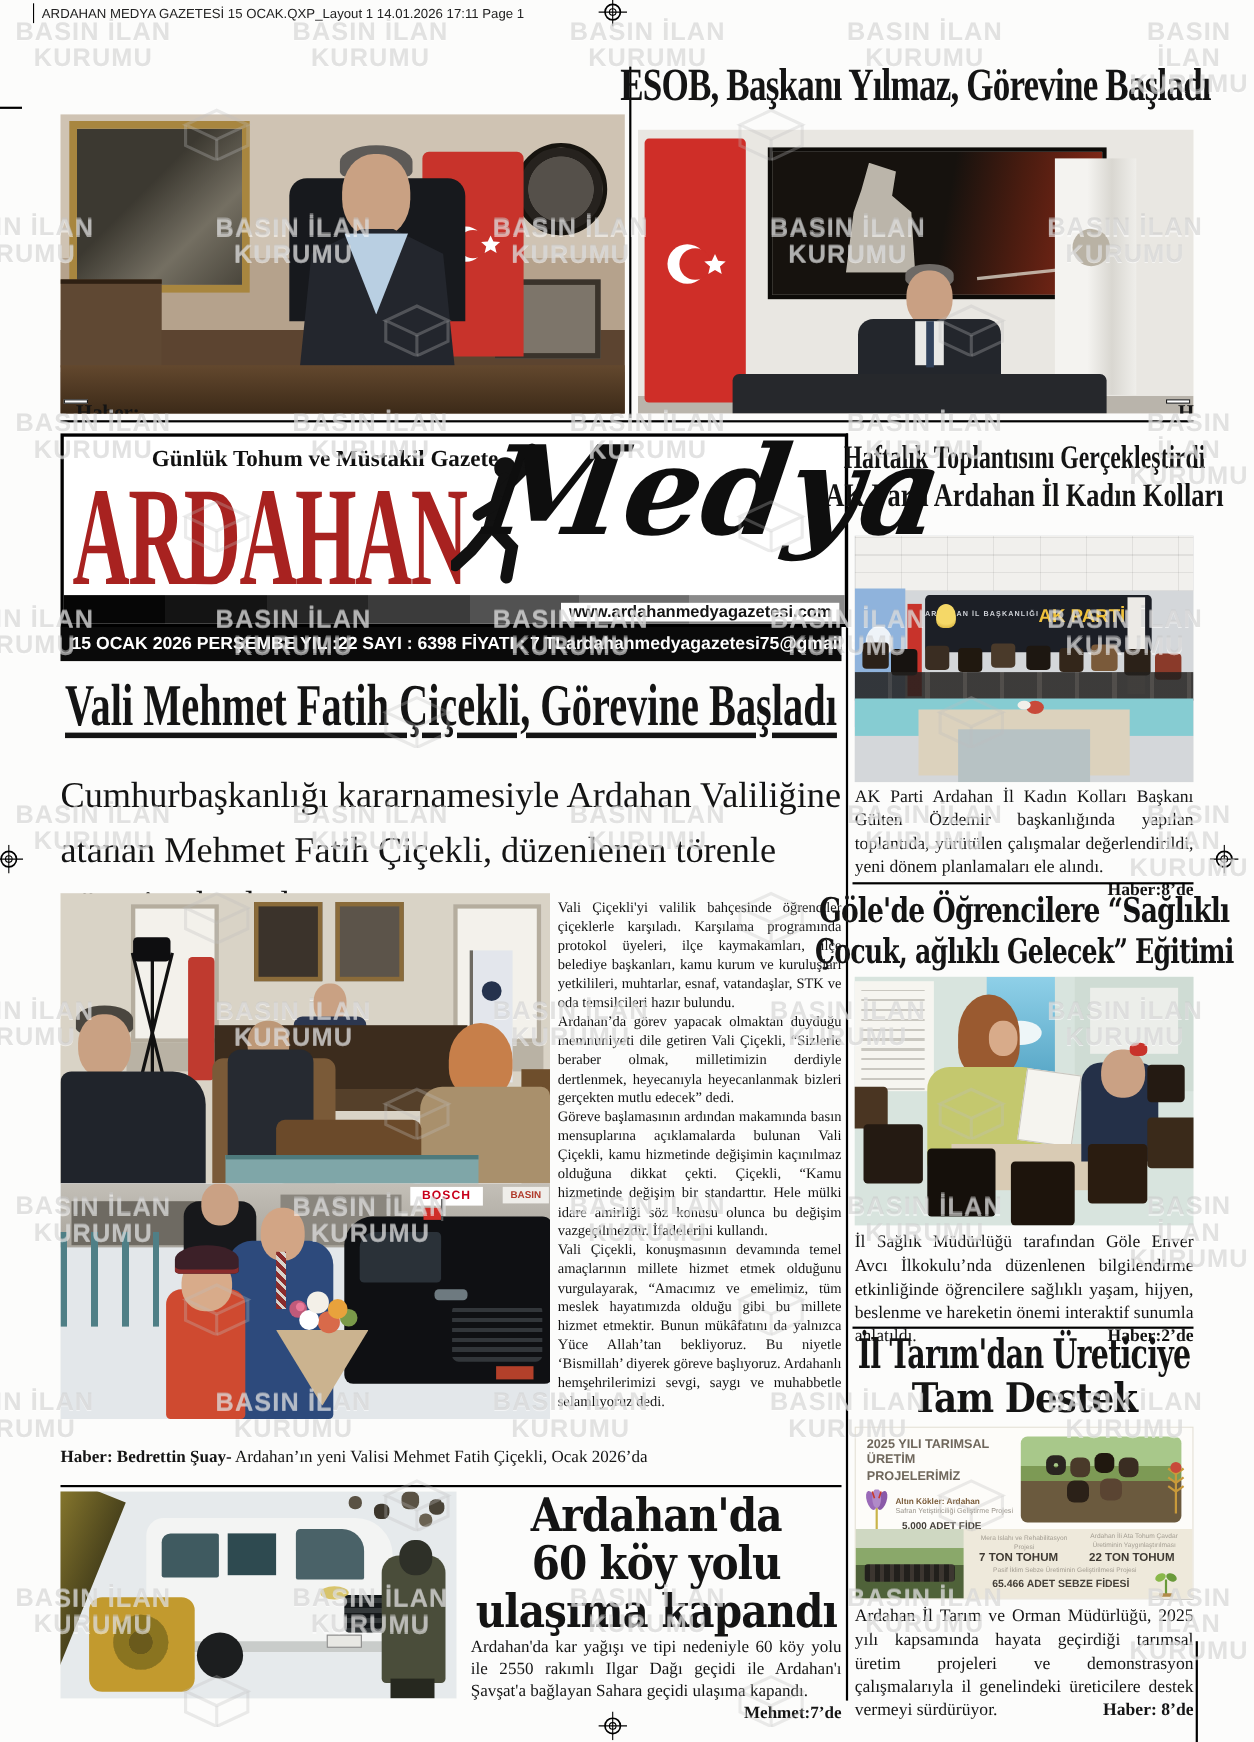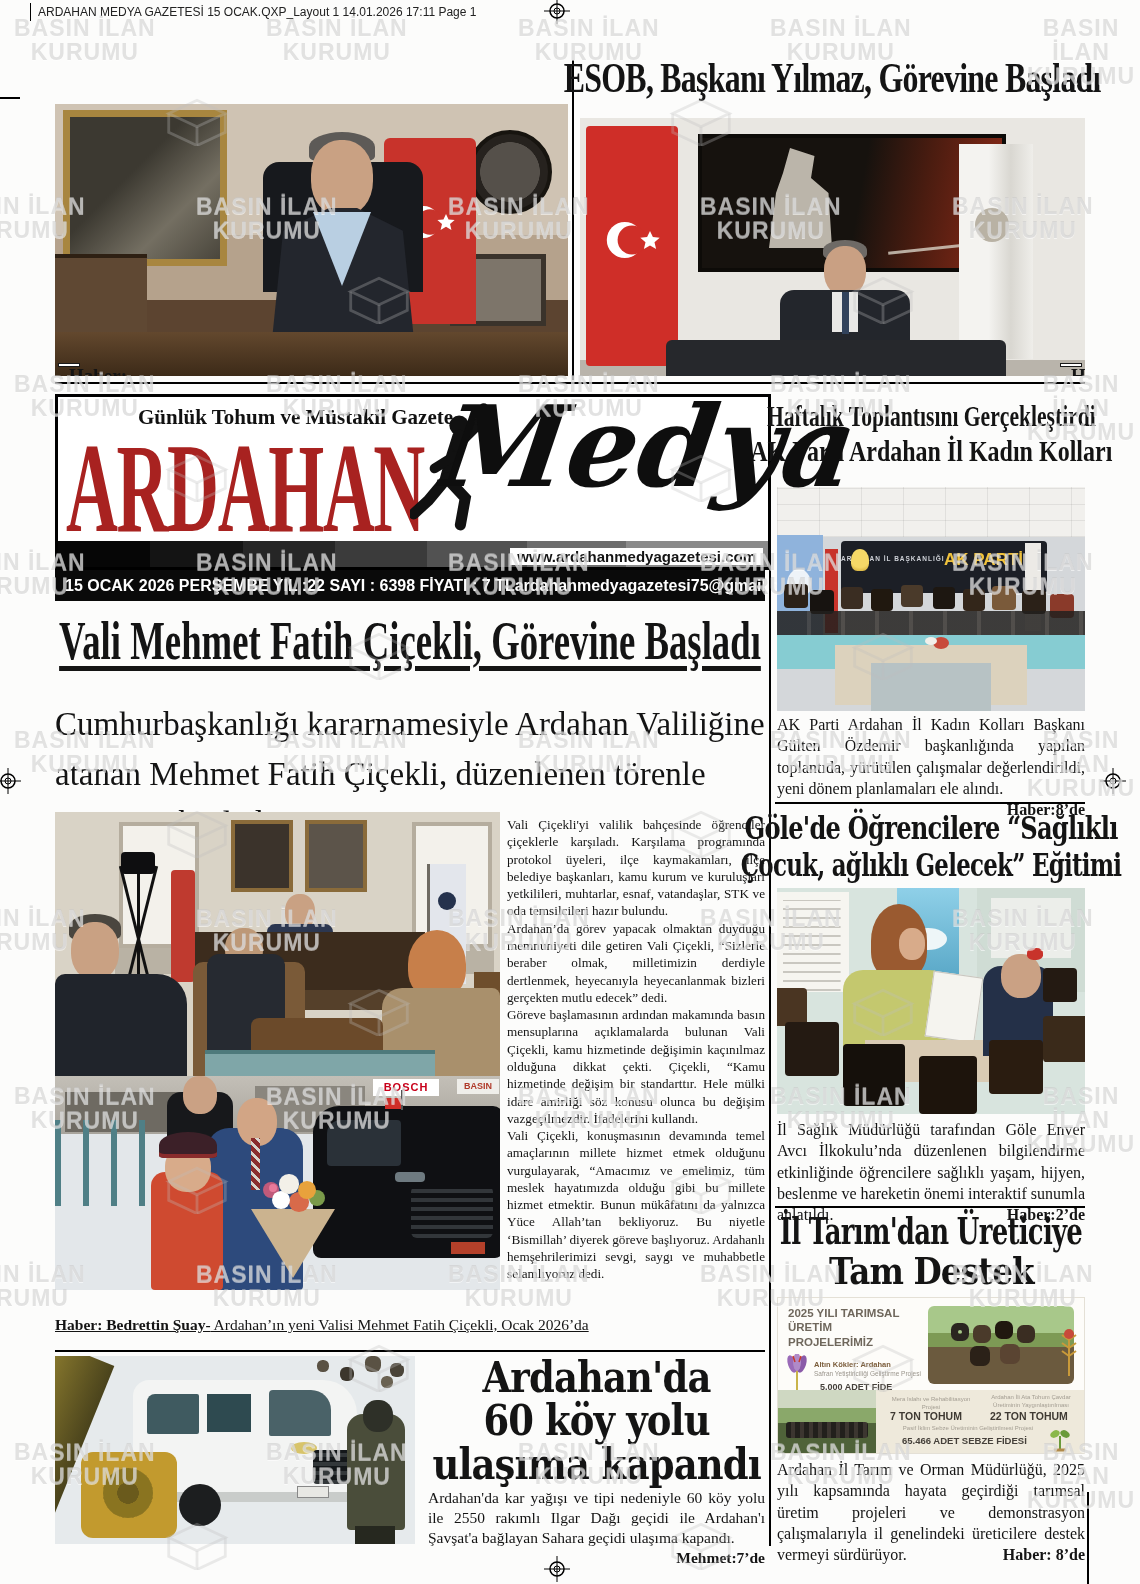--- a/index.html
+++ b/index.html
@@ -45,21 +45,21 @@
   .mh-web{right:5px;bottom:2px;background:#fff;padding:0 7px;z-index:3;
           font:bold 15px "Liberation Sans",sans-serif;}
   .datebar{left:55px;top:570px;width:710px;height:31px;background:#0a0a0a;color:#fff;
            display:flex;justify-content:space-between;align-items:center;box-sizing:border-box;
            padding:0 10px;font:bold 16px "Liberation Sans",sans-serif;white-space:nowrap;}
   
   .lead-hl{left:55px;top:610px;width:710px;}
   .lead-hl .cond{font:bold 54px/1.15 "Liberation Serif",serif;transform:scaleX(.68);
         text-decoration:underline;text-decoration-thickness:5px;text-underline-offset:7px;}
   .lead-sub{left:55px;top:700px;width:712px;font:400 33px/1.5 "Liberation Serif",serif;margin:0;}
-  .lead-caption{left:55px;top:1316px;width:447px;font:15.5px "Liberation Serif",serif;margin:0;white-space:nowrap;text-decoration:underline;}
+  .lead-caption{left:55px;top:1316px;width:447px;font:15.5px "Liberation Serif",serif;margin:0;white-space:nowrap;}
   .bodycol{left:507px;top:816px;width:258px;height:532px;font:13.2px/1.31 "Liberation Serif",serif;
            text-align:justify;overflow:hidden;}
   .bodycol p{margin:0;}
   
   .vdiv-side{left:769px;top:394px;width:2px;height:1152px;background:#000;}
   .sb-hl{left:777px;width:308px;}
   .ak-hl{top:398px;}
   .ak-hl .cond{font:bold 30px/1.18 "Liberation Serif",serif;}
   .ak-l1{transform:scaleX(.80);} .ak-l2{transform:scaleX(.72);}
   .sb-caption{left:777px;width:308px;font:16px/1.33 "Liberation Serif",serif;text-align:justify;margin:0;}

